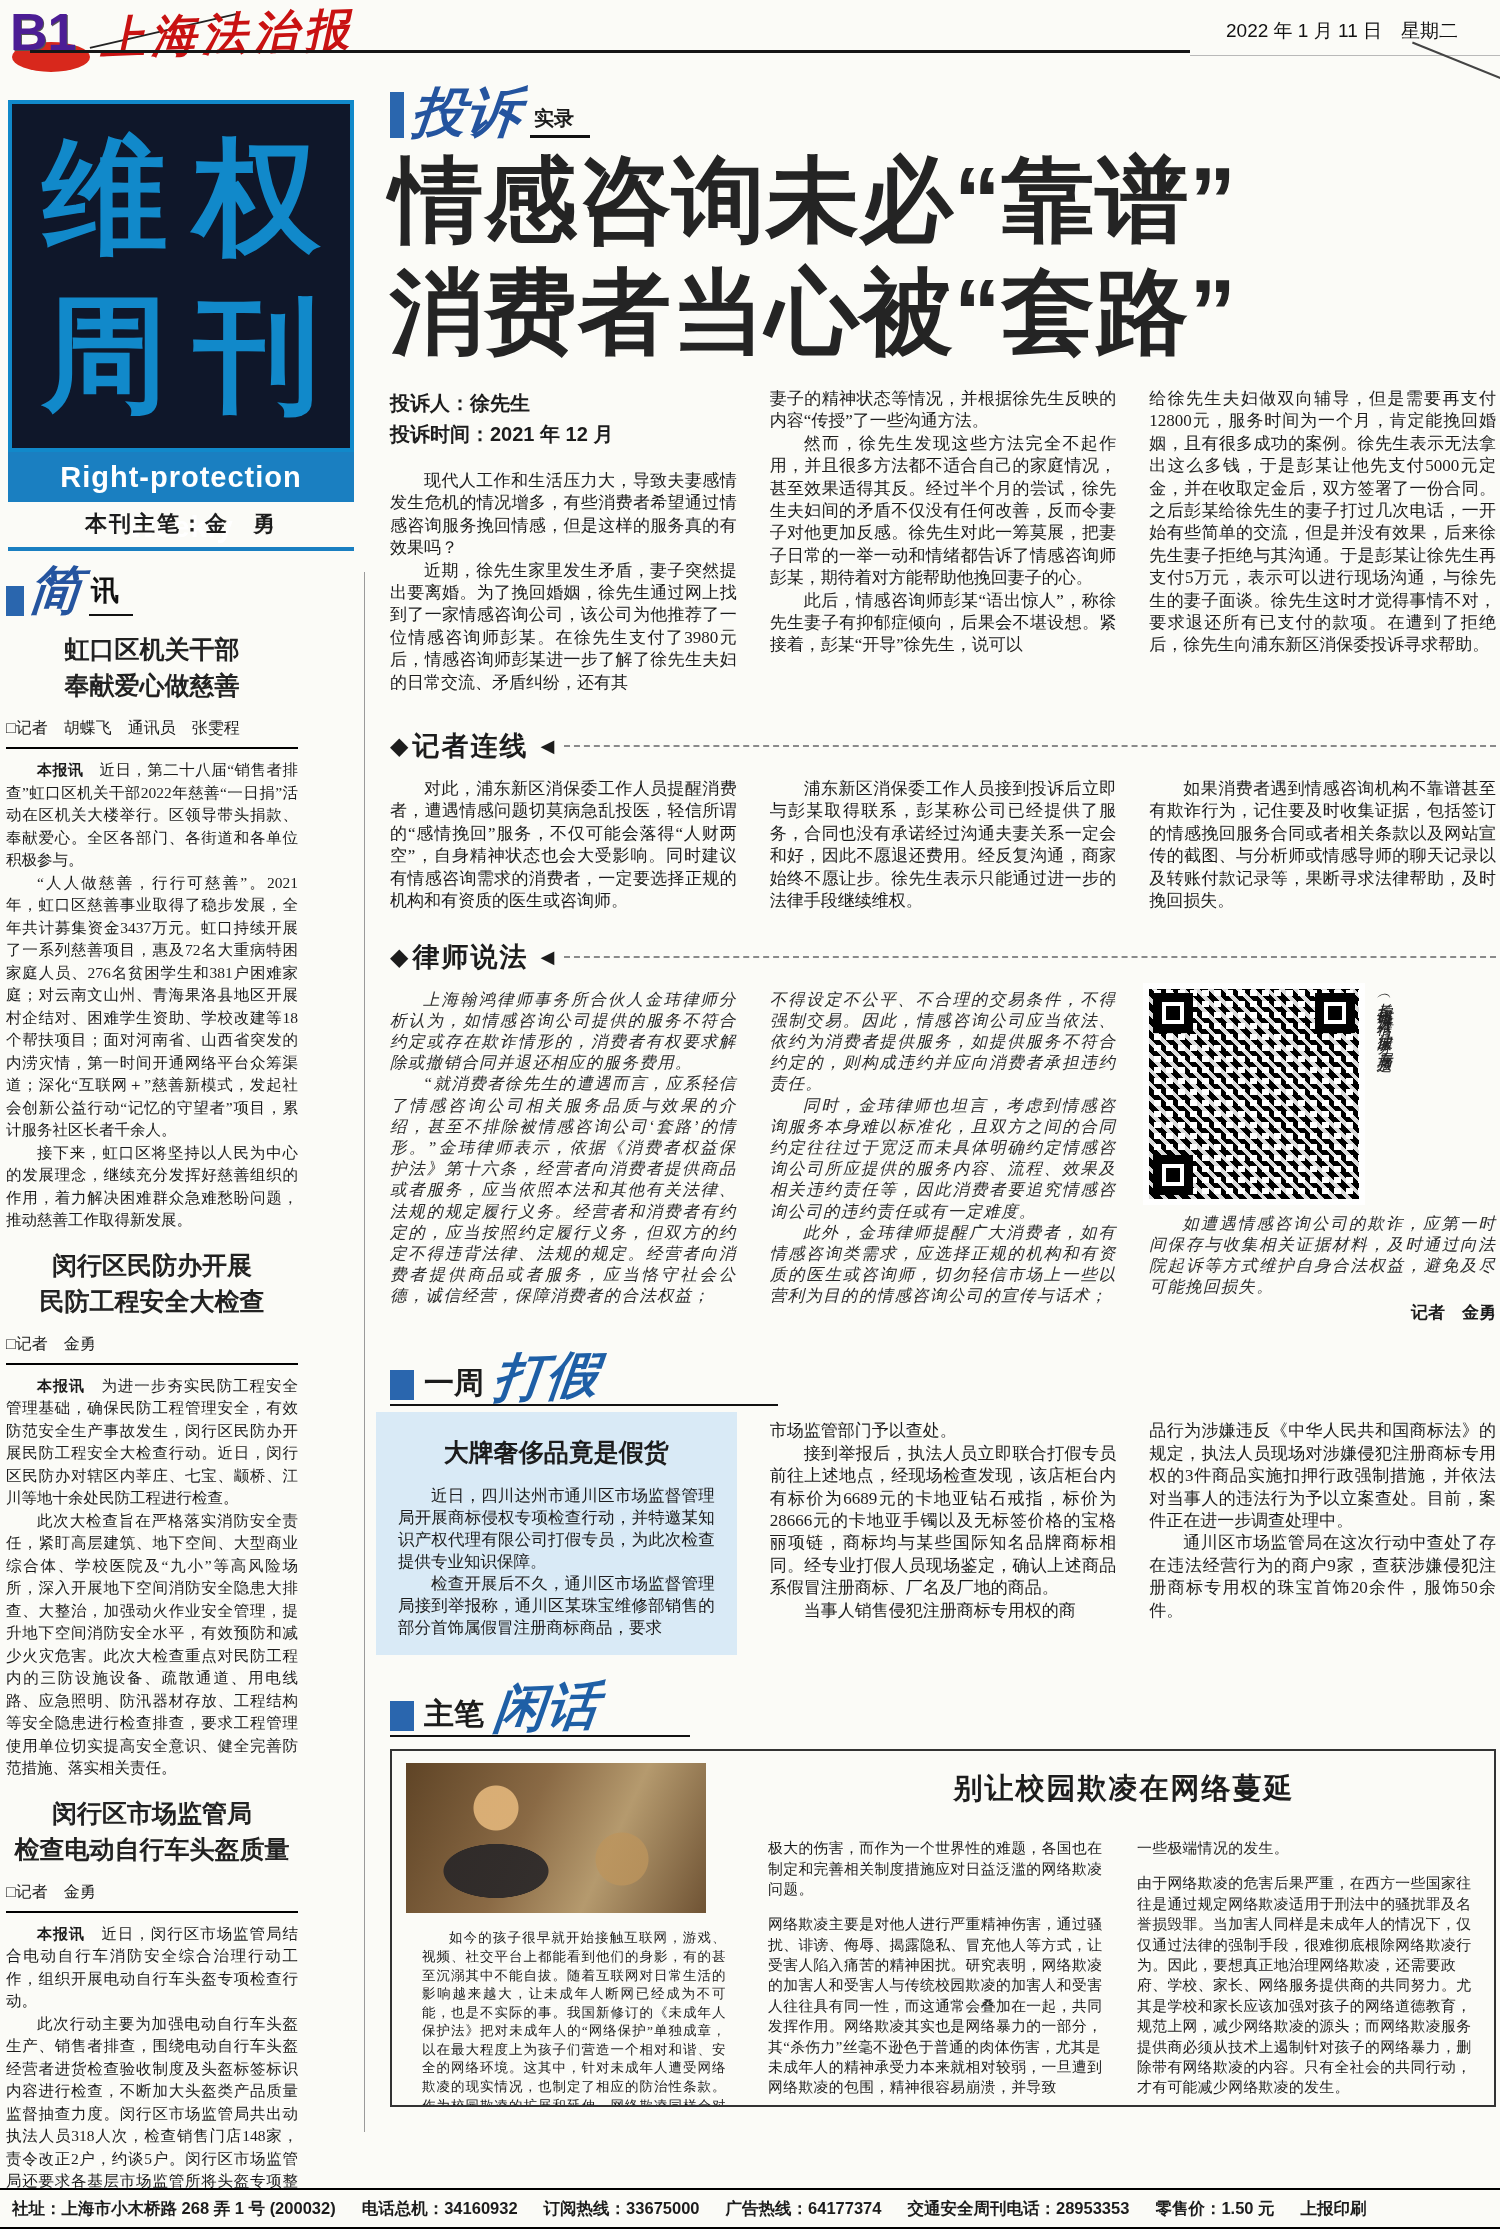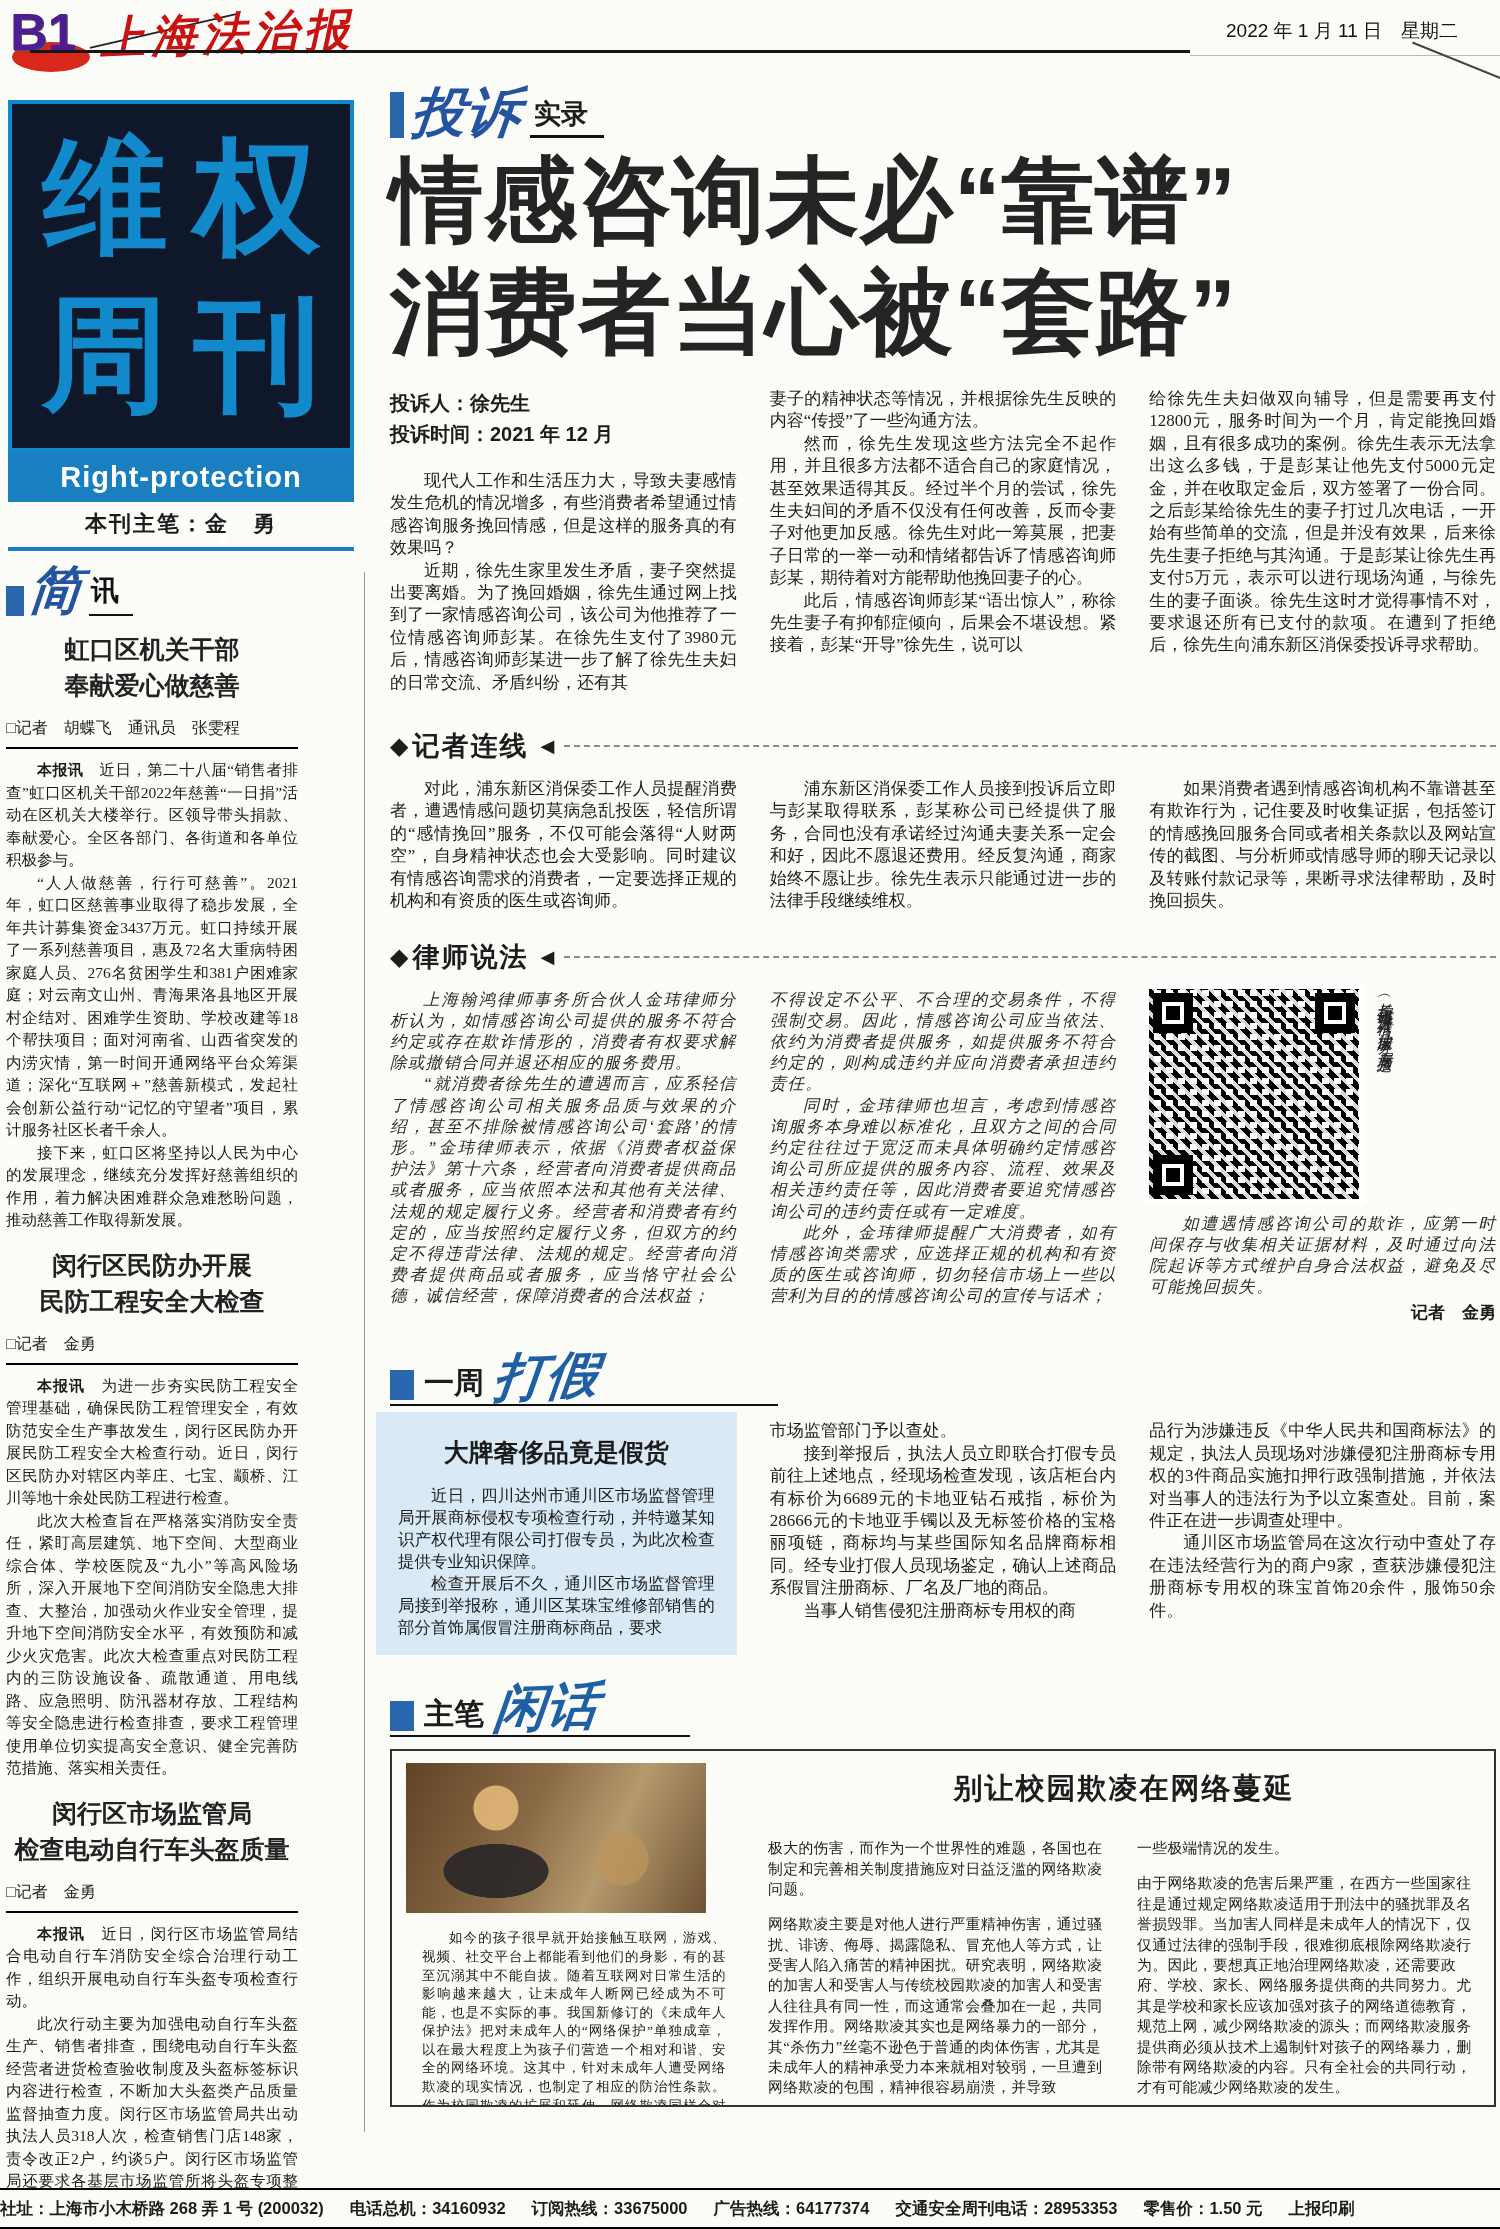--- a/index.html
+++ b/index.html
@@ -40,21 +40,21 @@
   .brief-title{margin:16px 0 10px;text-align:center;font-size:25px;line-height:36px;font-weight:bold;color:#222;}
   .byline{font-family:"Liberation Sans",sans-serif;font-size:16px;padding:4px 0 8px;border-bottom:2px solid #000;margin-bottom:10px;}
   .left-col p, .bodytext{font-size:15.5px;line-height:22.5px;text-align:justify;text-indent:2em;margin:0;}
   .left-col p b{font-family:"Liberation Sans",sans-serif;font-size:15px;}
 
   
   .main{position:absolute;left:390px;top:62px;width:1106px;}
   .mtag-row{display:flex;align-items:flex-end;margin:26px 0 6px;}
   .mtag-bar{width:14px;height:46px;background:#2a66ae;margin-right:8px;}
   .mtag-big{font-size:54px;line-height:50px;font-weight:bold;font-style:italic;color:#24549f;transform:skewX(-6deg);}
-  .mtag-small{font-size:27px;font-weight:bold;margin-left:10px;padding:0 16px 3px 4px;border-bottom:3px solid #111;}
+  .mtag-small{font-size:20px;font-weight:bold;margin-left:10px;padding:0 16px 3px 4px;border-bottom:3px solid #111;}
   .headline{font-family:"Liberation Sans","DejaVu Sans",sans-serif;font-weight:900;font-size:93px;line-height:112px;letter-spacing:1px;color:#242424;white-space:nowrap;}
   .cols{display:flex;gap:33px;margin-top:20px;}
   .col{flex:1;min-width:0;}
   .cols p{font-size:17px;line-height:22.4px;text-align:justify;text-indent:2em;margin:0;}
   .complain{font-family:"Liberation Sans",sans-serif;font-weight:bold;font-size:20px;line-height:31px;margin-bottom:20px;}
 
   .divider{display:flex;align-items:center;margin:34px 0 14px;}
   .divider .dname{font-family:"Liberation Sans",sans-serif;font-weight:bold;font-size:27px;letter-spacing:2px;}
   .divider .dia{font-size:24px;margin-right:4px;}
   .divider .arr{font-size:18px;margin:0 10px 0 12px;}
@@ -92,21 +92,21 @@
       linear-gradient(115deg,#5f4426,#8a6a45 40%,#b59a6e 66%,#6f5334);}
   .xh-c1 p{font-size:13.5px;line-height:18.6px;text-align:justify;text-indent:2em;margin:16px;letter-spacing:.5px;}
   .xh-right{flex:1;min-width:0;}
   .xh-title{text-align:center;font-family:"Liberation Sans",sans-serif;font-weight:bold;font-size:29px;margin:6px 0 14px;letter-spacing:2px;}
   .xh-cols{display:flex;gap:26px;}
   .xh-cols .col p{font-size:14.8px;line-height:20.4px;letter-spacing:.4px;}
 
   
   .footer{position:absolute;left:0;top:2188px;width:1500px;height:41px;box-sizing:border-box;
     border-top:2px solid #000;border-bottom:2px solid #000;background:#fbfbf7;z-index:5;
-    display:flex;align-items:center;gap:26px;padding:0 0;
+    display:flex;align-items:center;gap:26px;padding:0 12px;
     font-family:"Liberation Sans",sans-serif;font-size:16.5px;font-weight:bold;white-space:nowrap;}
 </style>
 </head>
 <body>
 
 <div class="hdr">
   <div class="b1-seal"></div>
   <div class="b1"><span>B1</span></div>
   <div class="hdr-slash"></div>
   <div class="masthead">上海法治报</div>

